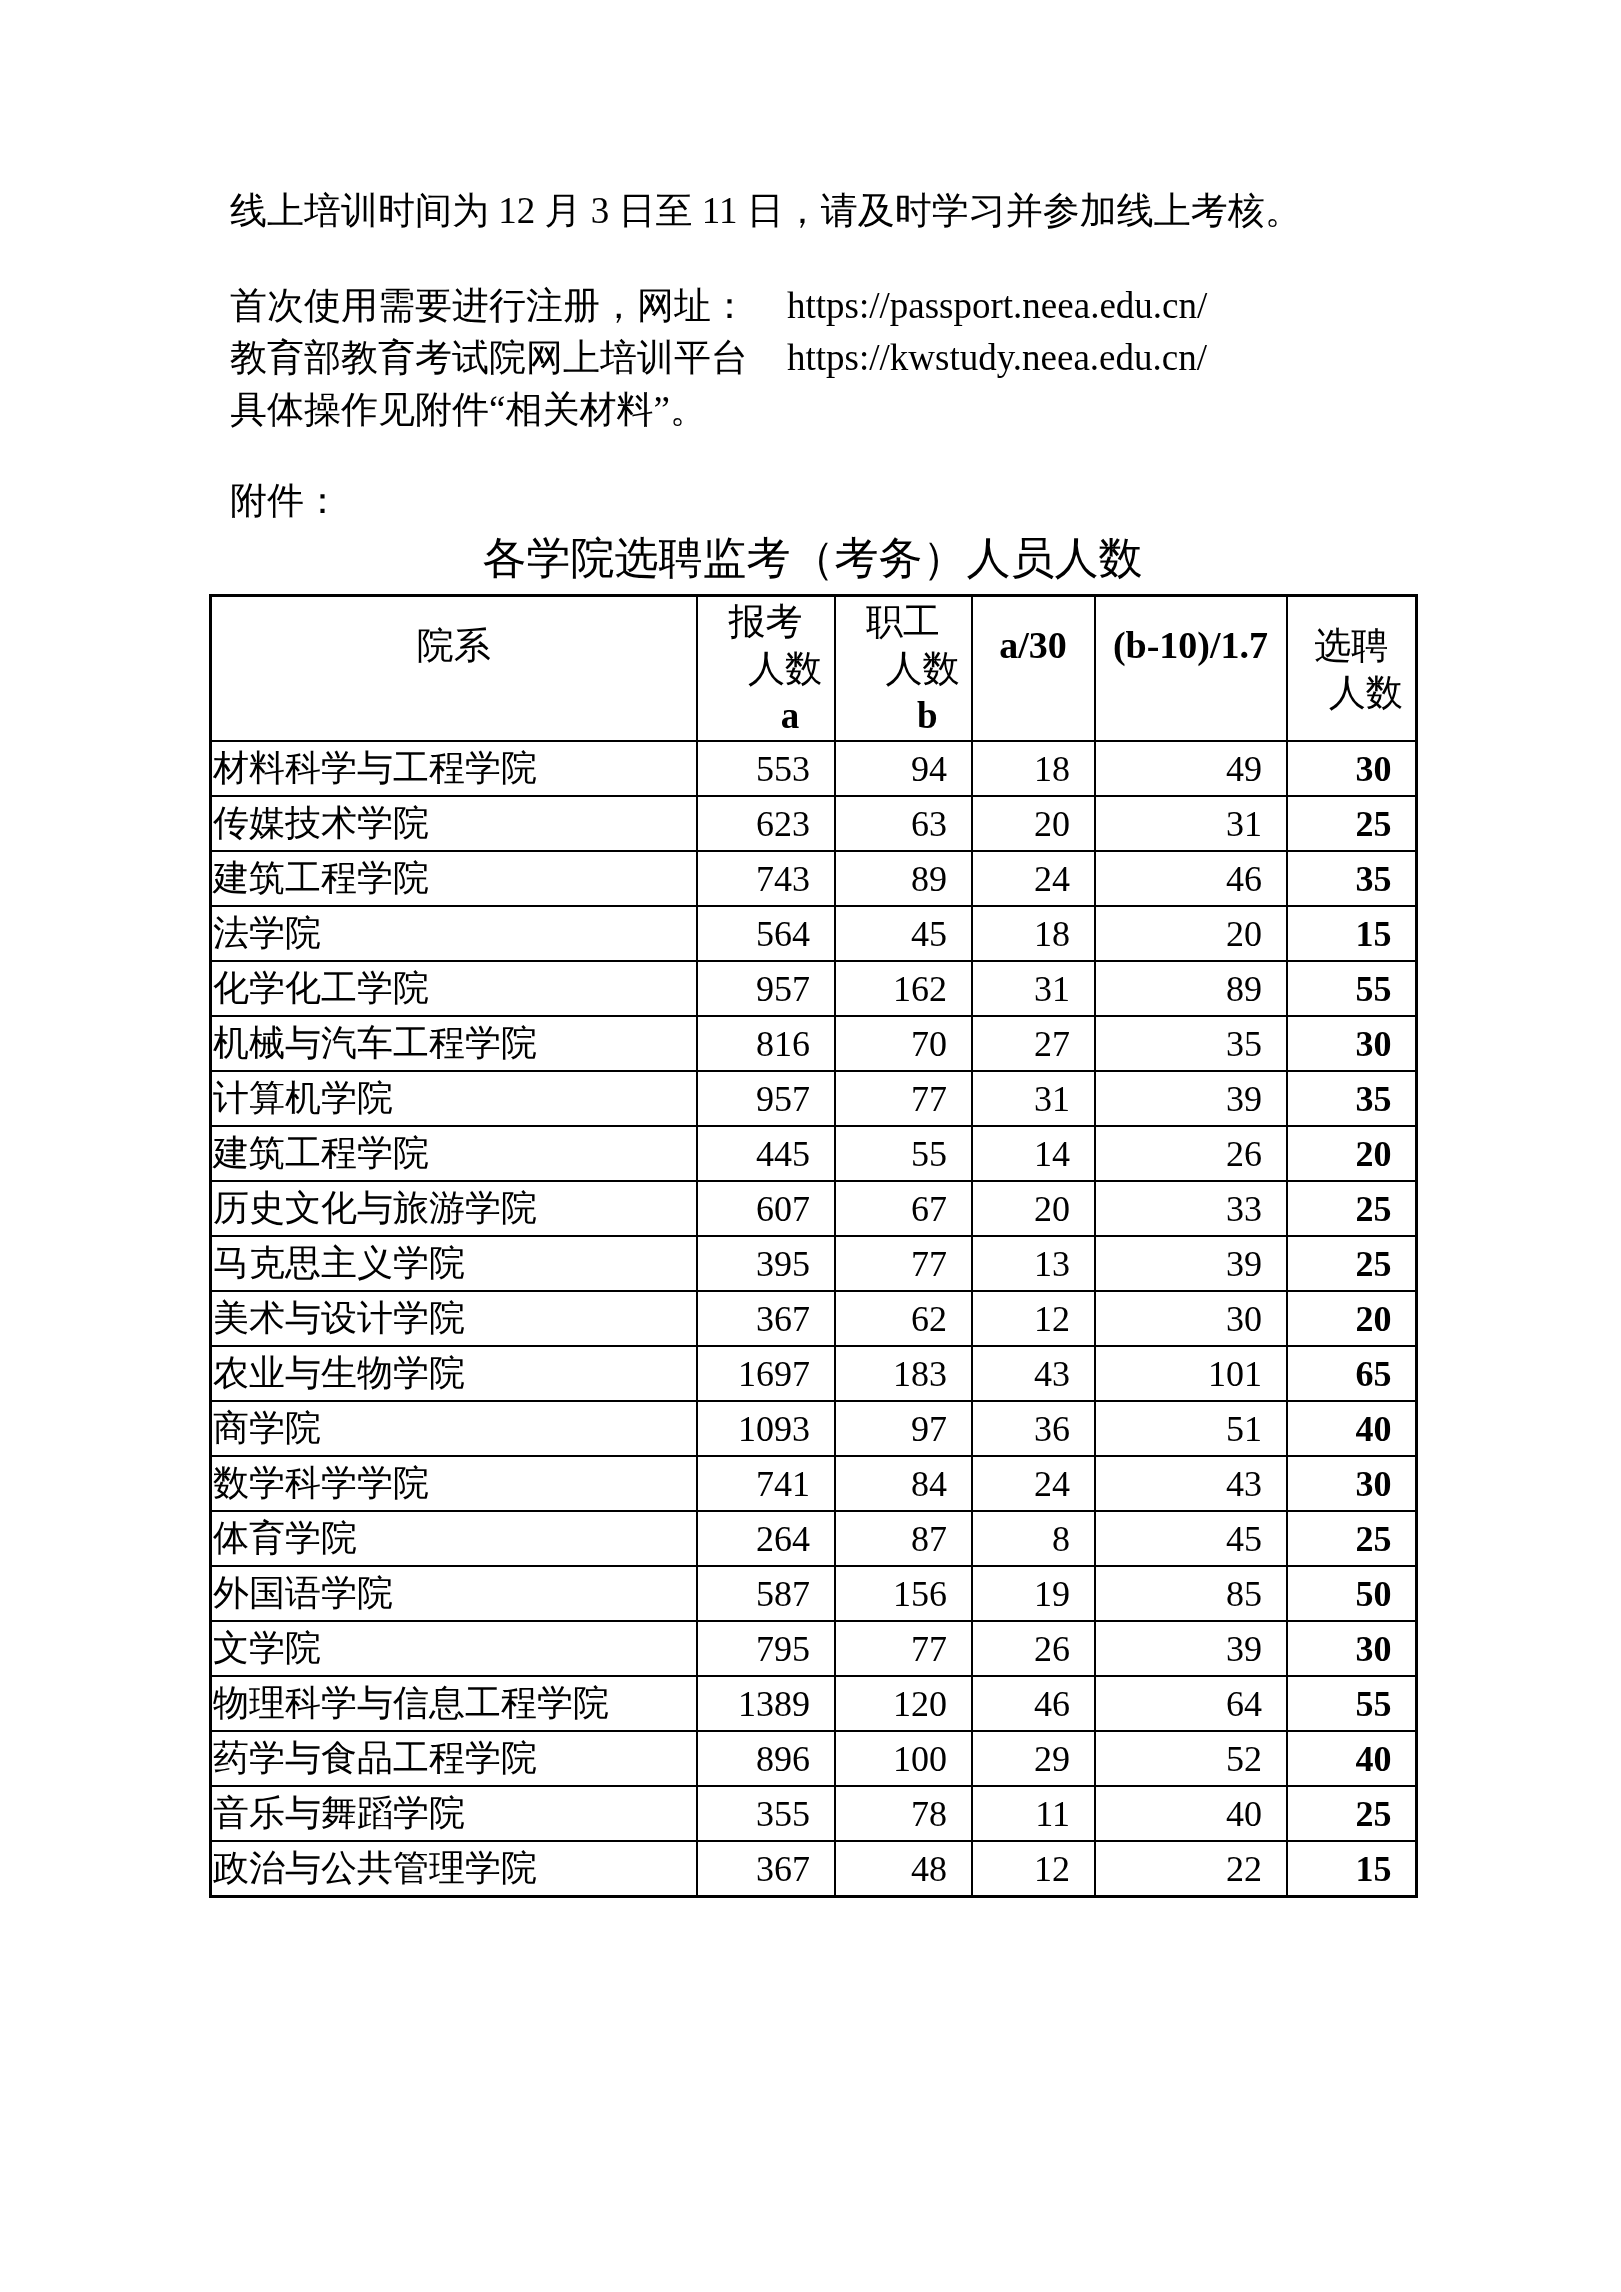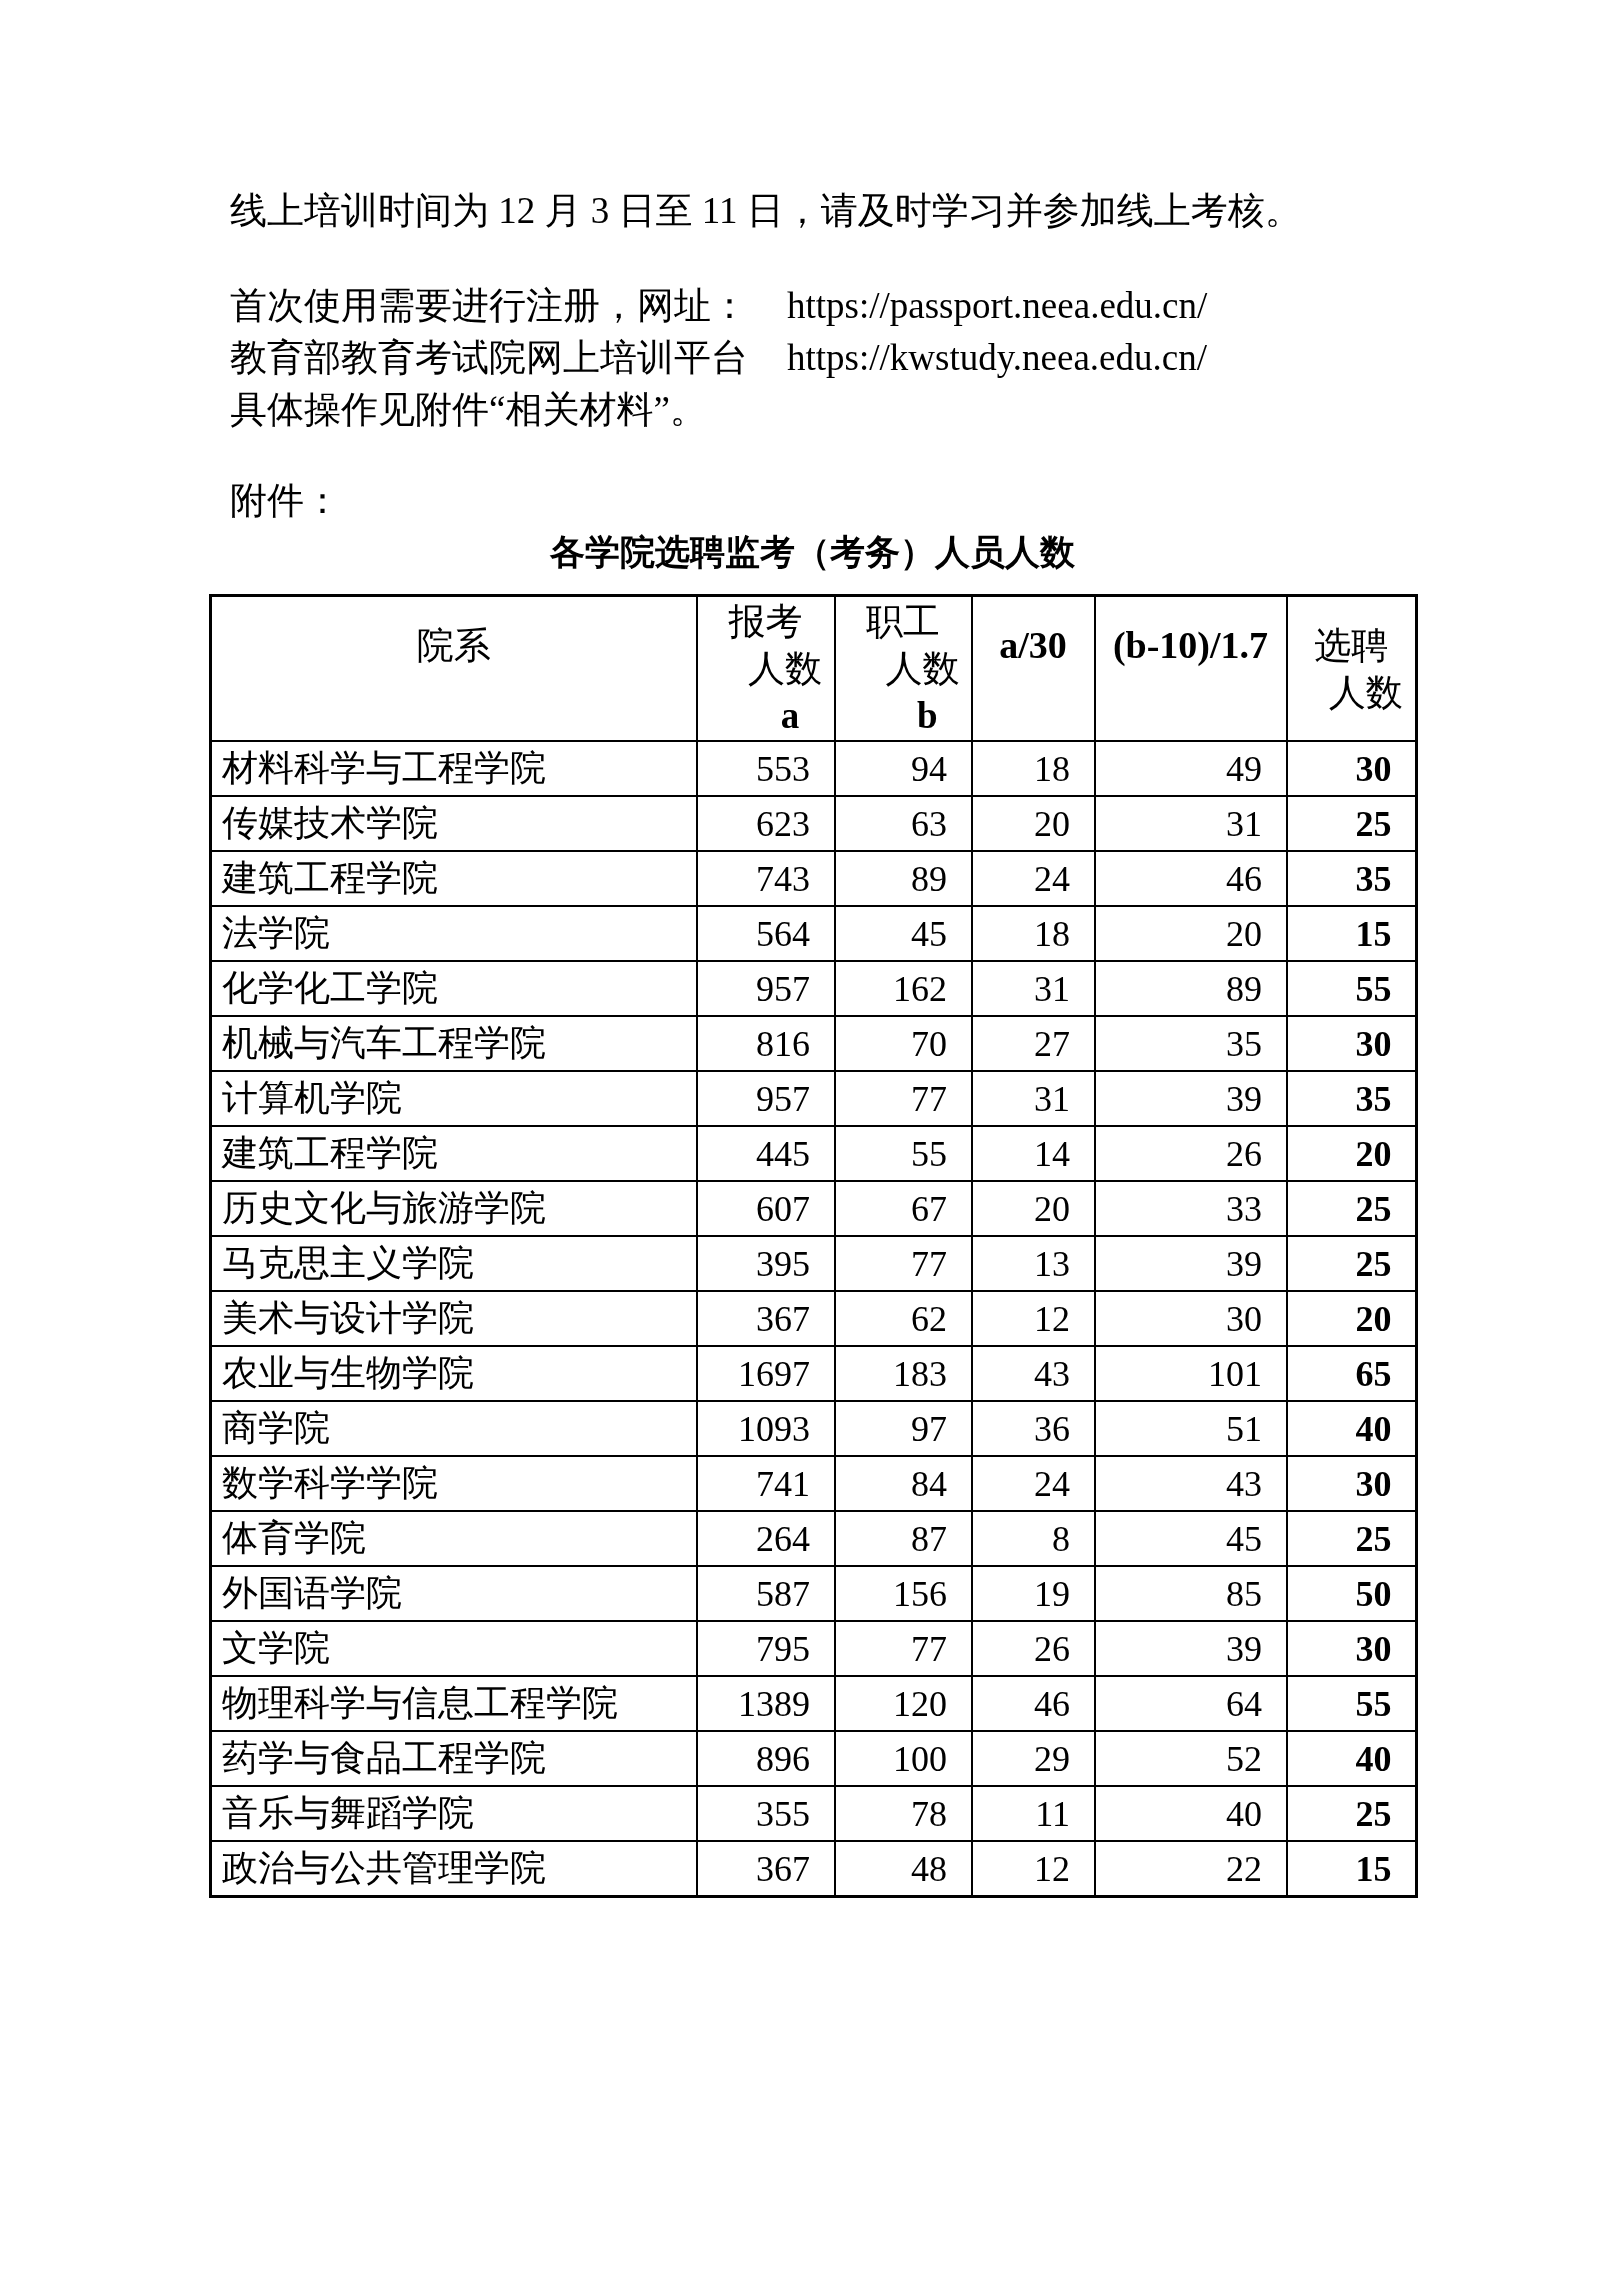--- a/index.html
+++ b/index.html
@@ -10,38 +10,38 @@
     font-family:"Liberation Serif","DejaVu Serif",serif;
   }
   .abs{position:absolute;}
   .bodytext{font-size:37px;white-space:nowrap;margin-left:20px;}
   #para1{left:210px;top:186px;}
   #para2{left:210px;top:280px;line-height:52px;}
   #para2 .label{display:inline-block;min-width:557px;}
   #attach{left:210px;top:476px;}
   #title{
     left:209px;top:529px;width:1207px;
-    text-align:center;font-weight:bold;font-size:35px;
+    text-align:center;font-weight:normal;font-size:44px;
   }
   table{
     position:absolute;left:209px;top:594px;width:1207px;
     border-collapse:collapse;table-layout:fixed;
     border:3.9px solid #000;
   }
   th,td{border:2.9px solid #000;overflow:hidden;}
   th{
     height:108px;font-size:37px;font-weight:normal;
     text-align:center;vertical-align:middle;line-height:47px;
   }
   th.th-bold{font-weight:bold;font-size:38px;}
   .hl{display:block;}
   .hl2{display:block;padding-left:39px;}
   .hsuf{font-weight:bold;margin-left:9.8px;}
   td{height:51px;font-size:36px;vertical-align:middle;}
-  td.c-name{text-align:left;padding-left:10px;white-space:nowrap;}
+  td.c-name{text-align:left;padding-left:1px;white-space:nowrap;}
   td.c-num{text-align:right;padding-right:23.5px;}
   td.c-sel{text-align:right;padding-right:23.5px;font-weight:bold;}
 </style>
 </head>
 <body>
 
 <div class="abs bodytext" id="para1">线上培训时间为 12 月 3 日至 11 日，请及时学习并参加线上考核。</div>
 
 <div class="abs bodytext" id="para2">
   <div>

